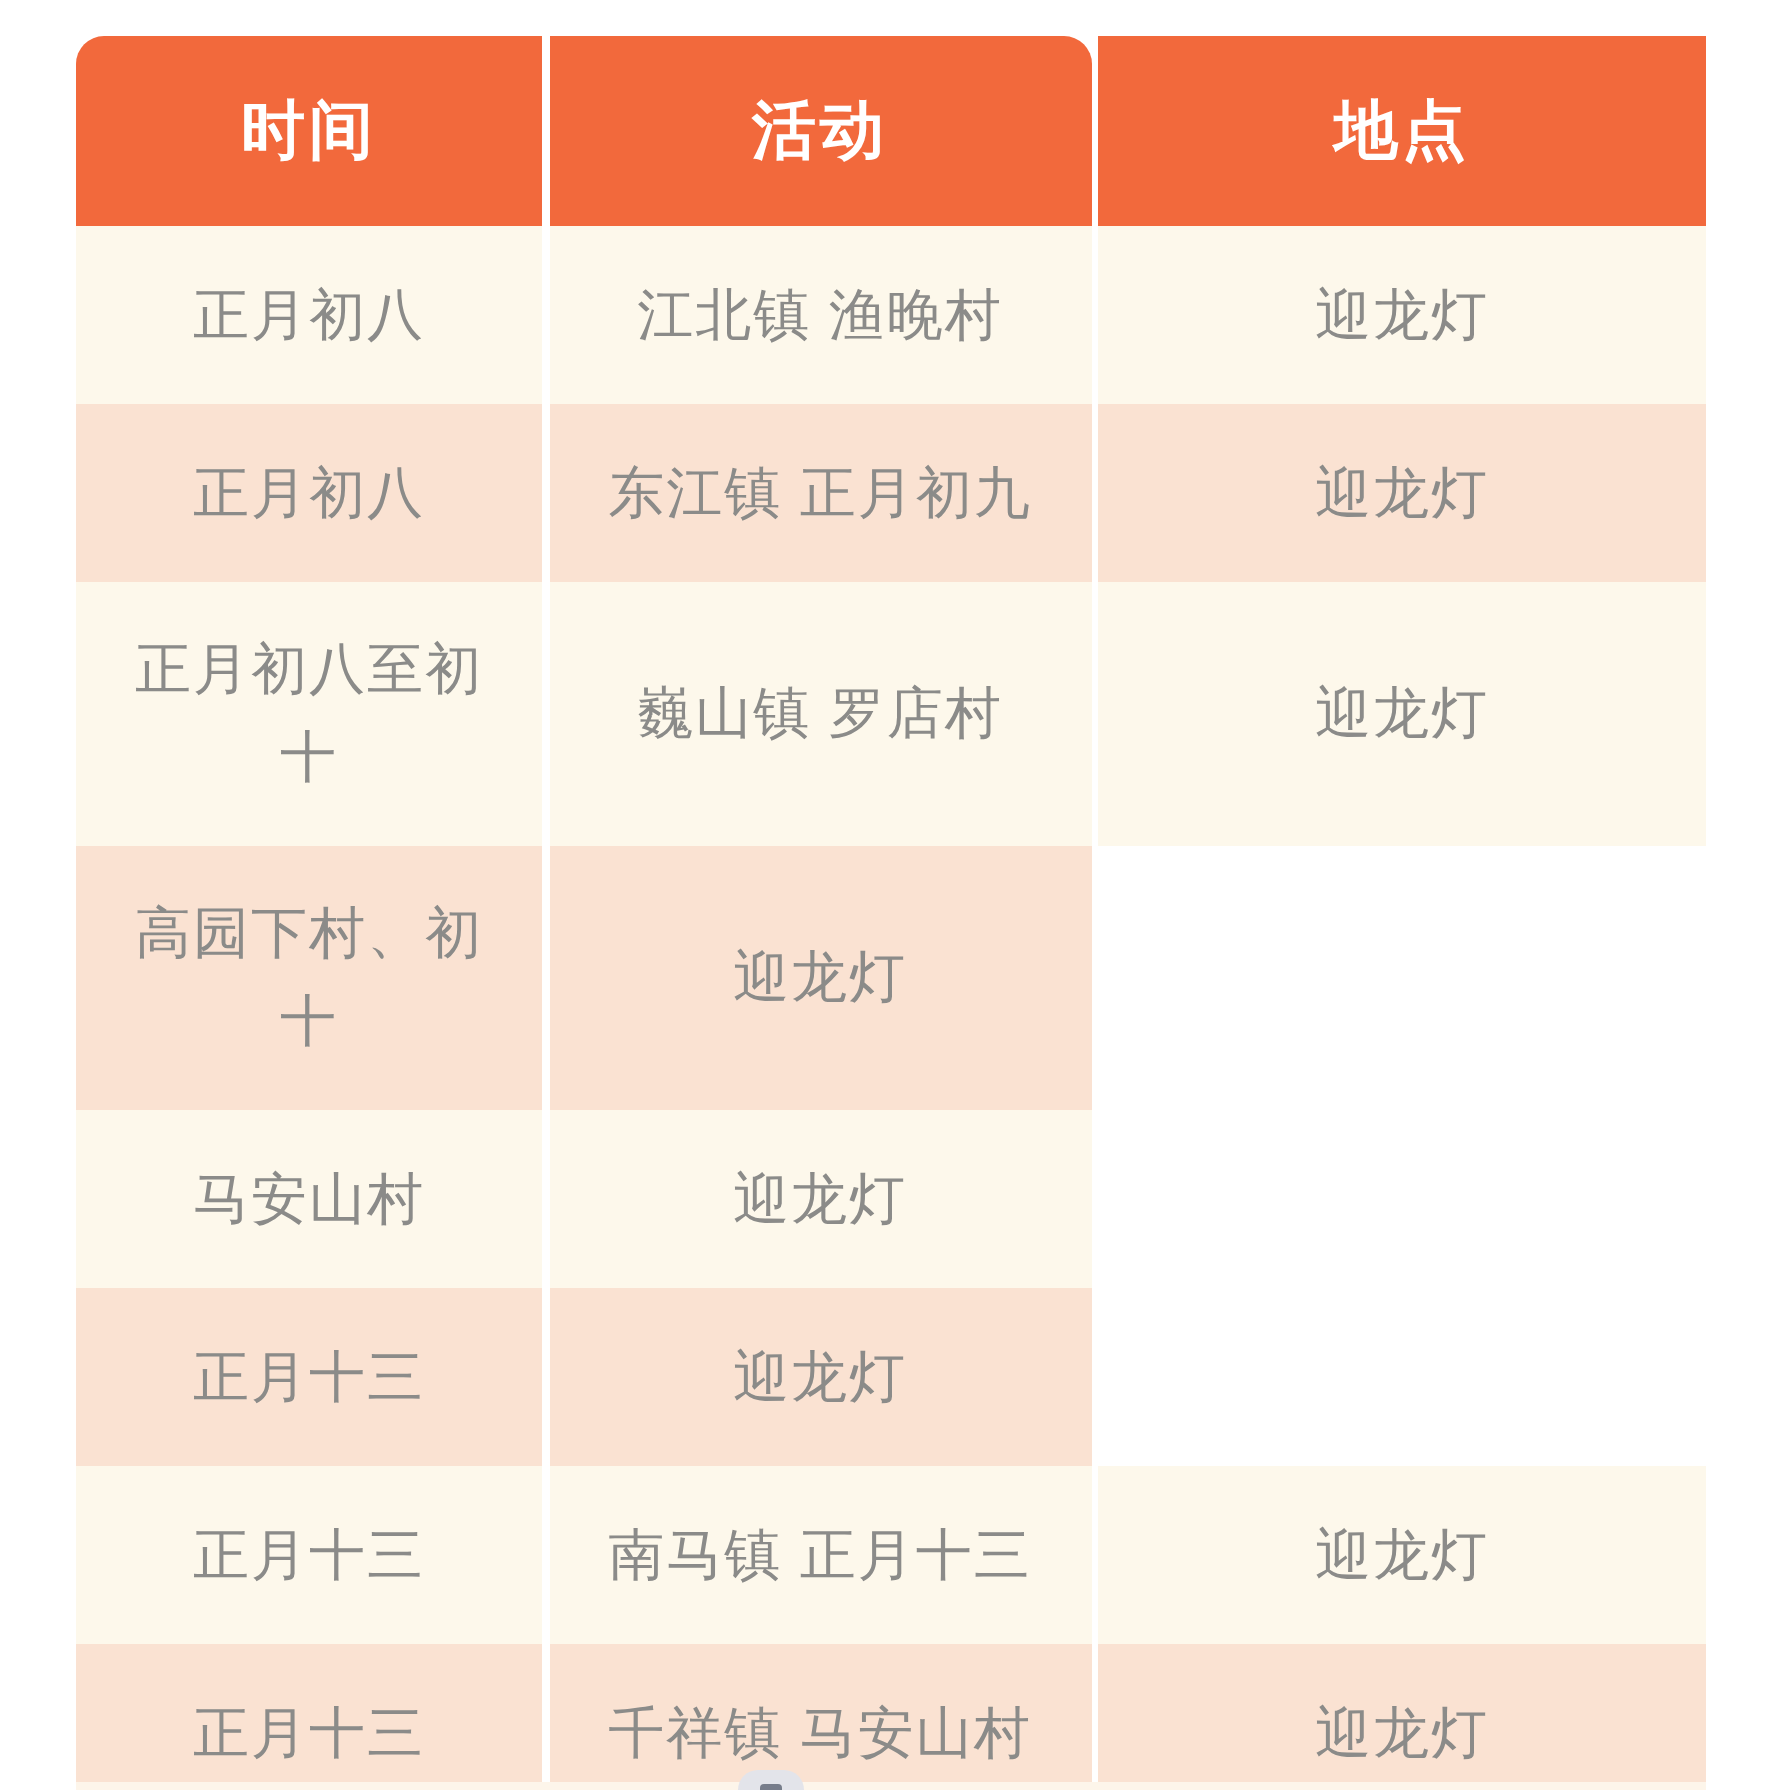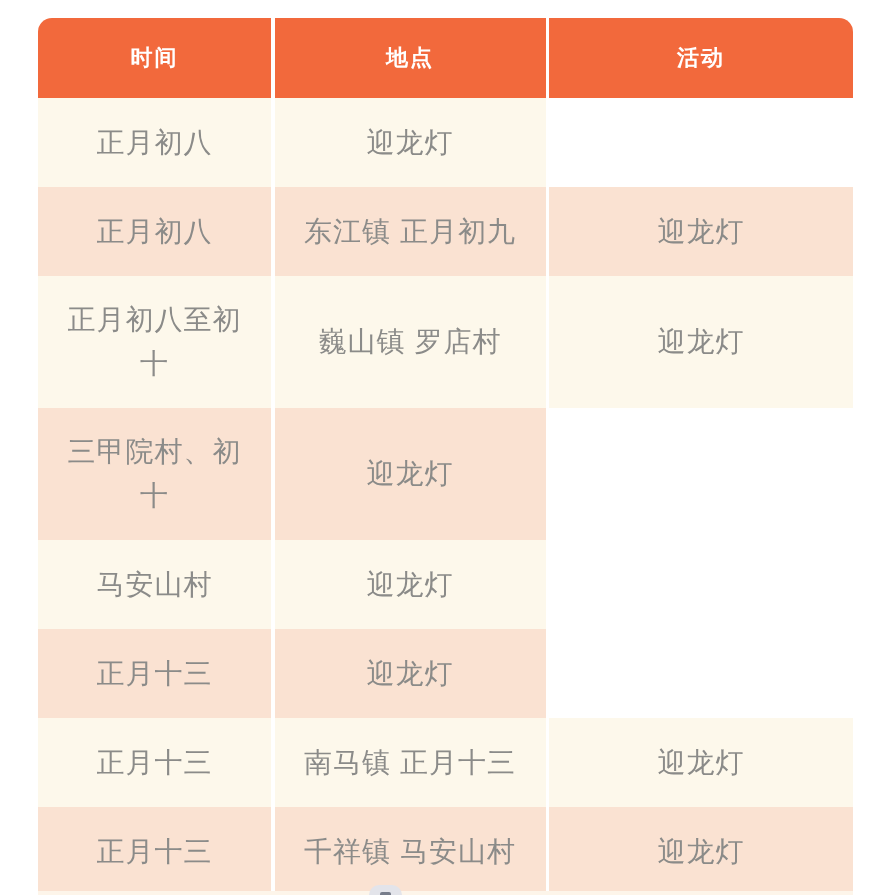--- a/index.html
+++ b/index.html
@@ -24,24 +24,24 @@
     left: 38px;
     top: 18px;
     width: 815px;
   }
   .grid-row {
     display: grid;
     grid-template-columns: 233px 271px 304px;
     column-gap: 3.5px;
   }
   .hcell {
-    height: 80px;
+    height: 95px;
     background: var(--header-bg, #F2693C);
     color: var(--header-text, #ffffff);
-    font-size: 22px;
+    font-size: 32px;
     font-weight: bold;
     letter-spacing: 2px;
     display: flex;
     align-items: center;
     justify-content: center;
   }
   .hcell.first { border-top-left-radius: 14px; }
   .hcell.last  { border-top-right-radius: 14px; }
 
   .cell {
@@ -92,41 +92,42 @@
   }
 </style>
 </head>
 <body>
 
 <div class="canvas">
 
   <div class="table">
     <div class="grid-row">
       <div class="hcell first">时间</div>
+      <div class="hcell last">活动</div>
       <div class="hcell">地点</div>
-      <div class="hcell last">活动</div>
     </div>
     <div id="table-body">
         <div class="row grid-row odd">
     <div class="cell">正月初八</div>
+    <div class="cell">江北镇 渔晚村</div>
     <div class="cell">迎龙灯</div>
   </div>
         <div class="row grid-row even">
     <div class="cell">正月初八</div>
     <div class="cell">东江镇 正月初九</div>
     <div class="cell">迎龙灯</div>
   </div>
         <div class="row grid-row odd">
     <div class="cell">正月初八至初
 十</div>
     <div class="cell">巍山镇 罗店村</div>
     <div class="cell">迎龙灯</div>
   </div>
         <div class="row grid-row even">
-    <div class="cell">三甲院村、初
+    <div class="cell">高园下村、初
 十</div>
     <div class="cell">迎龙灯</div>
   </div>
         <div class="row grid-row odd">
     <div class="cell">马安山村</div>
     <div class="cell">迎龙灯</div>
   </div>
         <div class="row grid-row even">
     <div class="cell">正月十三</div>
     <div class="cell">迎龙灯</div>

